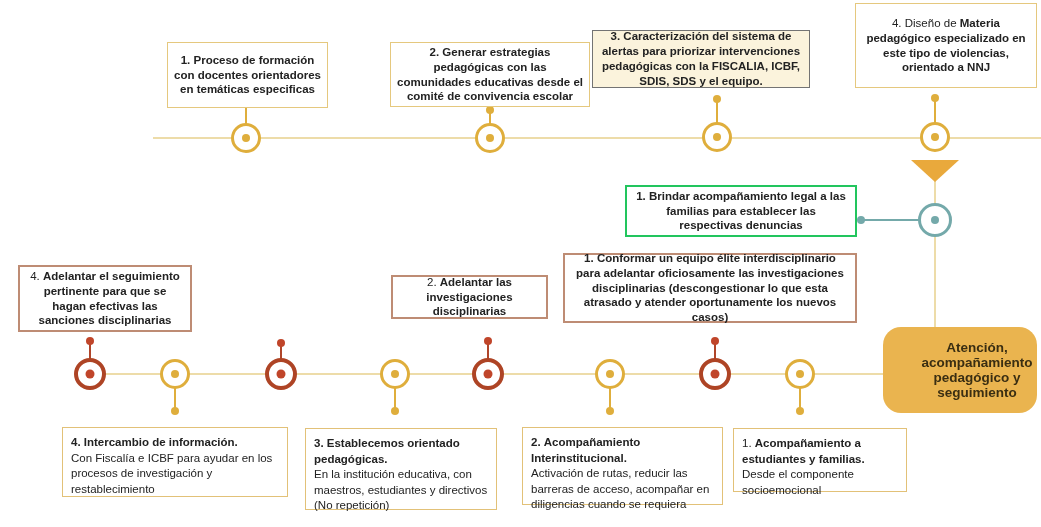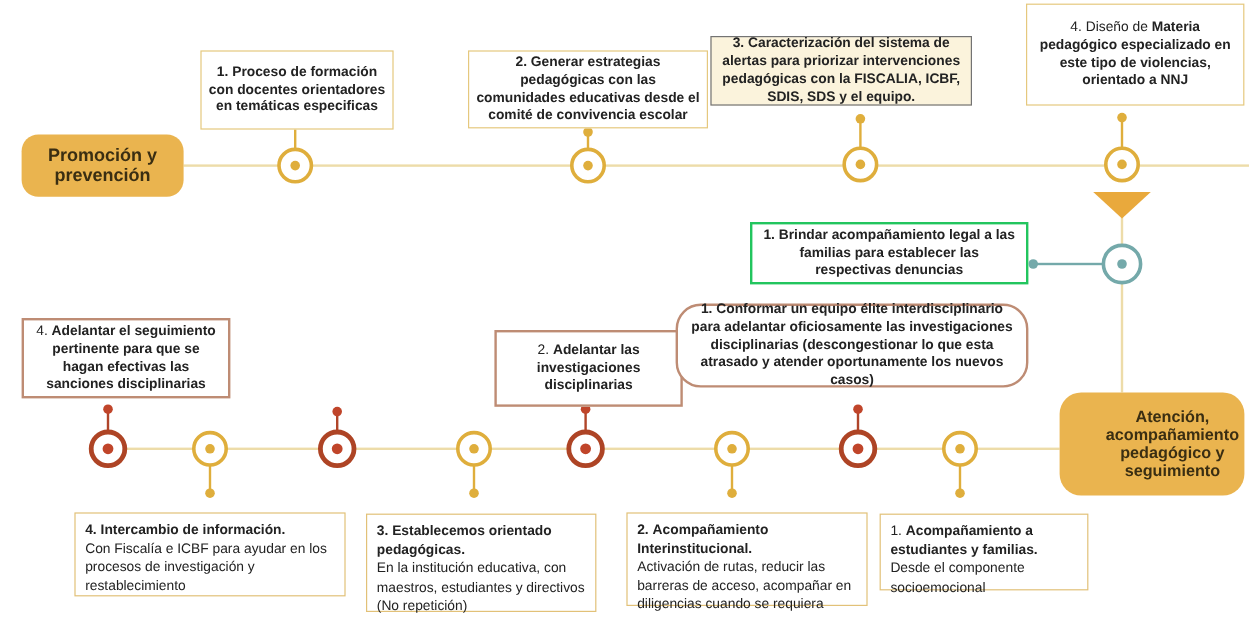--- a/index.html
+++ b/index.html
@@ -73,42 +73,41 @@
       <i></i>
     </div>
   <div class="node gold" style="left:920px;top:122px;">
       <i></i>
     </div>
 
   <div class="node teal" style="left:918px;top:203px;">
       <i></i>
     </div>
 
-  <div class="pill" style="left:18px;top:112px;width:135px;height:52px;font-size:15px;">Promoción y prevención</div>
   <div class="pill" style="left:883px;top:327px;width:154px;height:86px;font-size:13.5px;border-radius:18px;padding-left:42px;">Atención, acompañamiento pedagógico y seguimiento</div>
 
   <div class="stepbox b-gold bold" style="left:167px;top:42px;width:161px;height:66px;">1. Proceso de formación con docentes orientadores en temáticas especificas</div>
   <div class="stepbox b-gold bold" style="left:390px;top:42px;width:200px;height:65px;">2. Generar estrategias pedagógicas con las comunidades educativas desde el comité de convivencia escolar</div>
   <div class="stepbox b-cream bold" style="left:592px;top:30px;width:218px;height:58px;">3. Caracterización del sistema de alertas para priorizar intervenciones pedagógicas con la FISCALIA, ICBF, SDIS, SDS y el equipo.</div>
   <div class="stepbox b-gold" style="left:855px;top:3px;width:182px;height:85px;">
     <span><span>4. Diseño de</span>
     <span class="bold">Materia pedagógico especializado en este tipo de violencias, orientado a NNJ</span></span>
   </div>
 
   <div class="stepbox b-teal bold" style="left:625px;top:185px;width:232px;height:52px;">1. Brindar acompañamiento legal a las familias para establecer las respectivas denuncias</div>
 
   <div class="stepbox b-red" style="left:18px;top:265px;width:174px;height:67px;">
     <span><span>4.</span>
     <span class="bold">Adelantar el seguimiento pertinente para que se hagan efectivas las sanciones disciplinarias</span></span>
   </div>
-  <div class="stepbox b-red" style="left:412px;top:275px;width:157px;height:64px;">
+  <div class="stepbox b-red" style="left:391px;top:275px;width:157px;height:44px;">
     <span><span>2.</span>
     <span class="bold">Adelantar las investigaciones disciplinarias</span></span>
   </div>
-  <div class="stepbox b-red" style="left:563px;top:253px;width:294px;height:70px;border-radius:21px;">
+  <div class="stepbox b-red" style="left:563px;top:253px;width:294px;height:70px;">
     <span><span class="bold">1.</span>
     <span class="bold">Conformar un equipo élite interdisciplinario para adelantar oficiosamente las investigaciones disciplinarias (descongestionar lo que esta atrasado y atender oportunamente los nuevos casos)</span></span>
   </div>
 
   <div class="stem-red" style="left:89px;top:341px;height:18px;"></div>
   <div class="dot-red" style="left:86px;top:337px;"></div>
   <div class="stem-red" style="left:280px;top:343px;height:16px;"></div>
   <div class="dot-red" style="left:277px;top:339px;"></div>
   <div class="stem-red" style="left:487px;top:341px;height:18px;"></div>
   <div class="dot-red" style="left:484px;top:337px;"></div>

